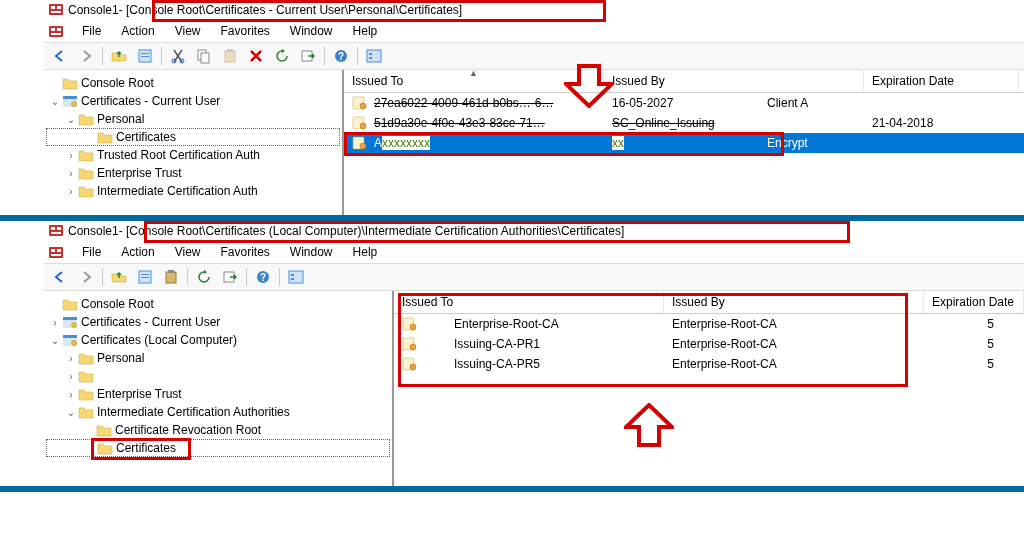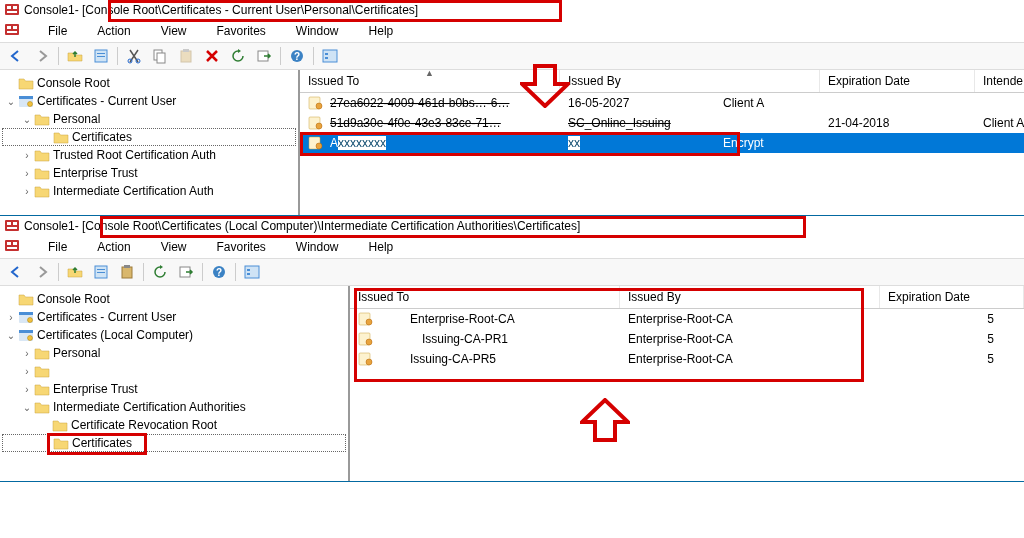--- a/index.html
+++ b/index.html
@@ -1,24 +1,24 @@
 <!DOCTYPE html>
 <html><head>
 <meta charset="utf-8">
 <style>
   * { box-sizing: border-box; margin: 0; padding: 0; font-family: "Segoe UI", Tahoma, sans-serif; }
   body { background: #fff; font-size: 12px; color: #000; width: 1024px; }
   
-  .window { border-bottom: 1px solid #0369a1; }
+  .window { border-bottom: 6px solid #0369a1; padding-left: 44px; }
   
   .titlebar { display: flex; align-items: center; padding: 2px 4px; position: relative; }
   .titlebar .app-icon { width: 16px; height: 16px; margin-right: 4px; }
   .titlebar .title-text { font-size: 12px; }
   
-  .menubar { display: flex; align-items: flex-start; padding: 2px 4px; gap: 10px; }
+  .menubar { display: flex; align-items: flex-end; padding: 2px 4px; }
   .menubar .app-icon { width: 16px; height: 16px; margin-right: 8px; }
   .menubar .menu-item { padding: 2px 10px; cursor: default; }
   
   .toolbar { display: flex; align-items: center; padding: 2px 4px; border-top: 1px solid #ddd; border-bottom: 1px solid #ddd; gap: 2px; background: #f8f8f8; }
   .toolbar .tbtn { width: 24px; height: 22px; display: flex; align-items: center; justify-content: center; cursor: default; }
   .toolbar .sep { width: 1px; height: 18px; background: #ccc; margin: 0 2px; }
   
   .panes { display: flex; }
   .tree-pane { border-right: 2px solid #999; padding: 4px 2px; background: #fff; flex-shrink: 0; }
   .tree-pane.top { width: 300px; height: 145px; }
@@ -35,21 +35,21 @@
   .list-header .col { padding: 4px 8px; border-right: 1px solid #e8e8e8; font-size: 12px; position: relative; }
   .list-header .sort-indicator { position: absolute; top: -2px; left: 50%; transform: translateX(-50%); color: #666; font-size: 9px; }
   
   .list-row { display: flex; min-height: 20px; align-items: center; }
   .list-row.selected { background: #0178d7; color: #fff; }
   .list-row .cell { padding: 2px 8px; overflow: hidden; white-space: nowrap; font-size: 12px; }
   .cert-icon { width: 16px; height: 14px; margin-right: 6px; flex-shrink: 0; display: inline-block; vertical-align: middle; }
   
   .strike { text-decoration: line-through; }
   
-  .obscure { color: #0c4a6e; background: #fff; user-select: none; }
+  .obscure { color: #4d7c0f; background: #fff; user-select: none; }
   
   
   .redbox { position: absolute; border: 3px solid #d50000; pointer-events: none; z-index: 50; }
   
   
   .folder-icon { fill: #f7d774; stroke: #caa23e; stroke-width: 0.5; }
   .cert-store-icon-a { fill: #d9e7f5; }
   .cert-store-icon-b { fill: #4a8ed6; }
   
   .arrow-down { width: 50px; height: 44px; }
@@ -467,21 +467,21 @@
       <div class="list-row">
         <div class="cell" style="width:270px"><svg class="cert-icon" viewBox="0 0 16 14">
               <use href="#certitem"></use>
             </svg><span style="margin-left:30px">Enterprise-Root-CA</span></div>
         <div class="cell" style="width:260px">Enterprise-Root-CA</div>
         <div class="cell" style="flex:1;text-align:right;padding-right:30px">5</div>
       </div>
       <div class="list-row">
         <div class="cell" style="width:270px"><svg class="cert-icon" viewBox="0 0 16 14">
               <use href="#certitem"></use>
-            </svg><span style="margin-left:42px">Issuing-CA-PR1</span></div>
+            </svg><span style="margin-left:30px">Issuing-CA-PR1</span></div>
         <div class="cell" style="width:260px">Enterprise-Root-CA</div>
         <div class="cell" style="flex:1;text-align:right;padding-right:30px">5</div>
       </div>
       <div class="list-row">
         <div class="cell" style="width:270px"><svg class="cert-icon" viewBox="0 0 16 14">
               <use href="#certitem"></use>
             </svg><span style="margin-left:30px">Issuing-CA-PR5</span></div>
         <div class="cell" style="width:260px">Enterprise-Root-CA</div>
         <div class="cell" style="flex:1;text-align:right;padding-right:30px">5</div>
       </div>

